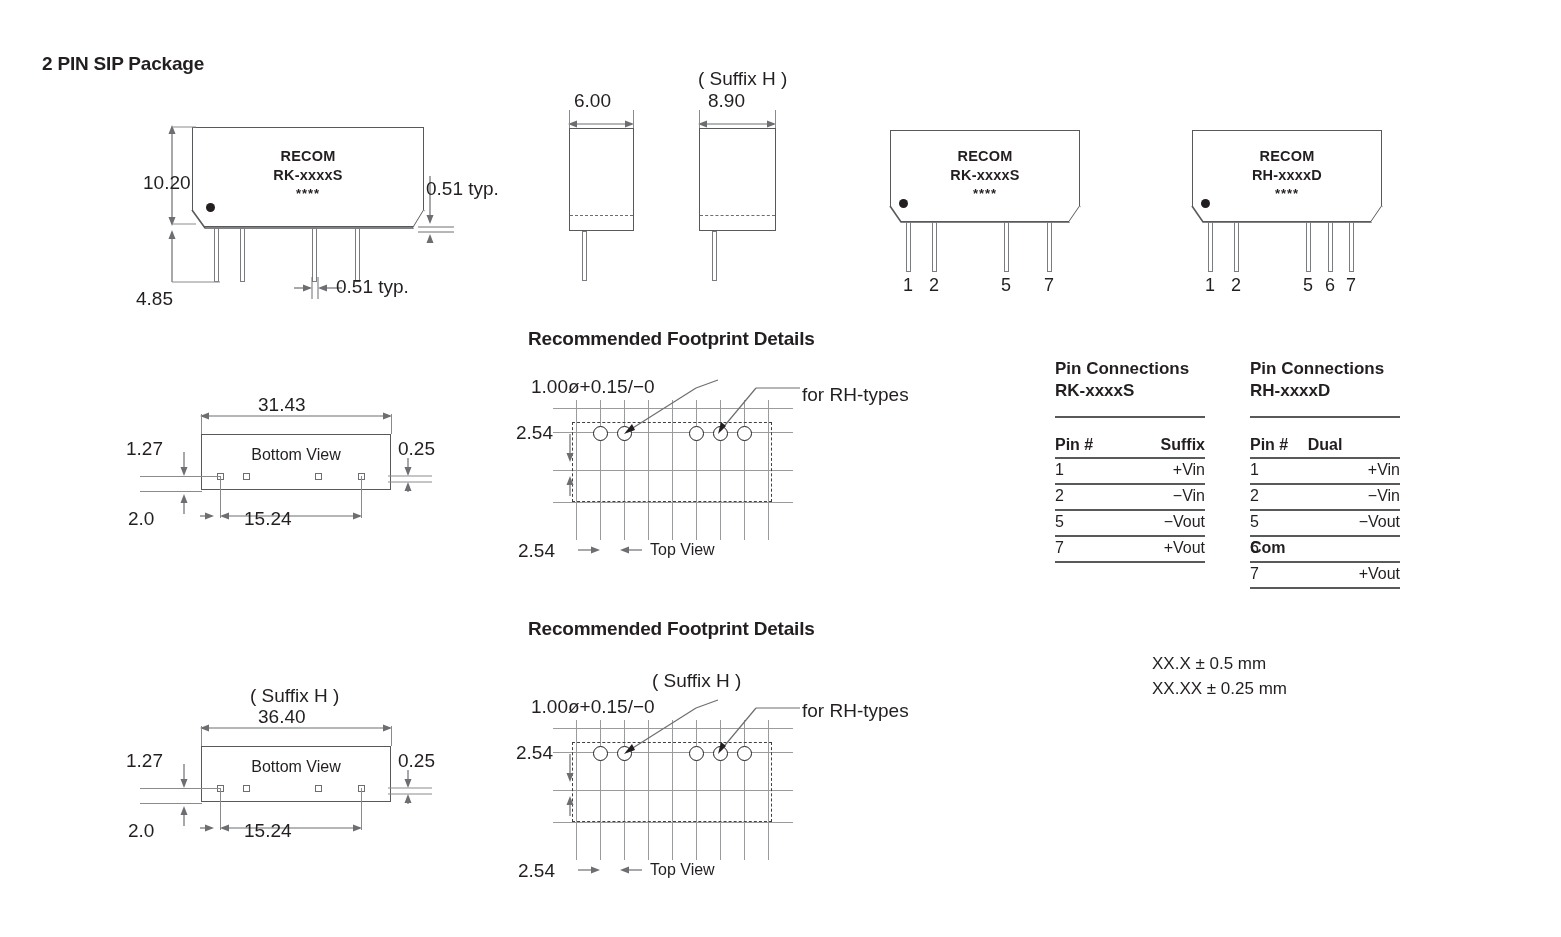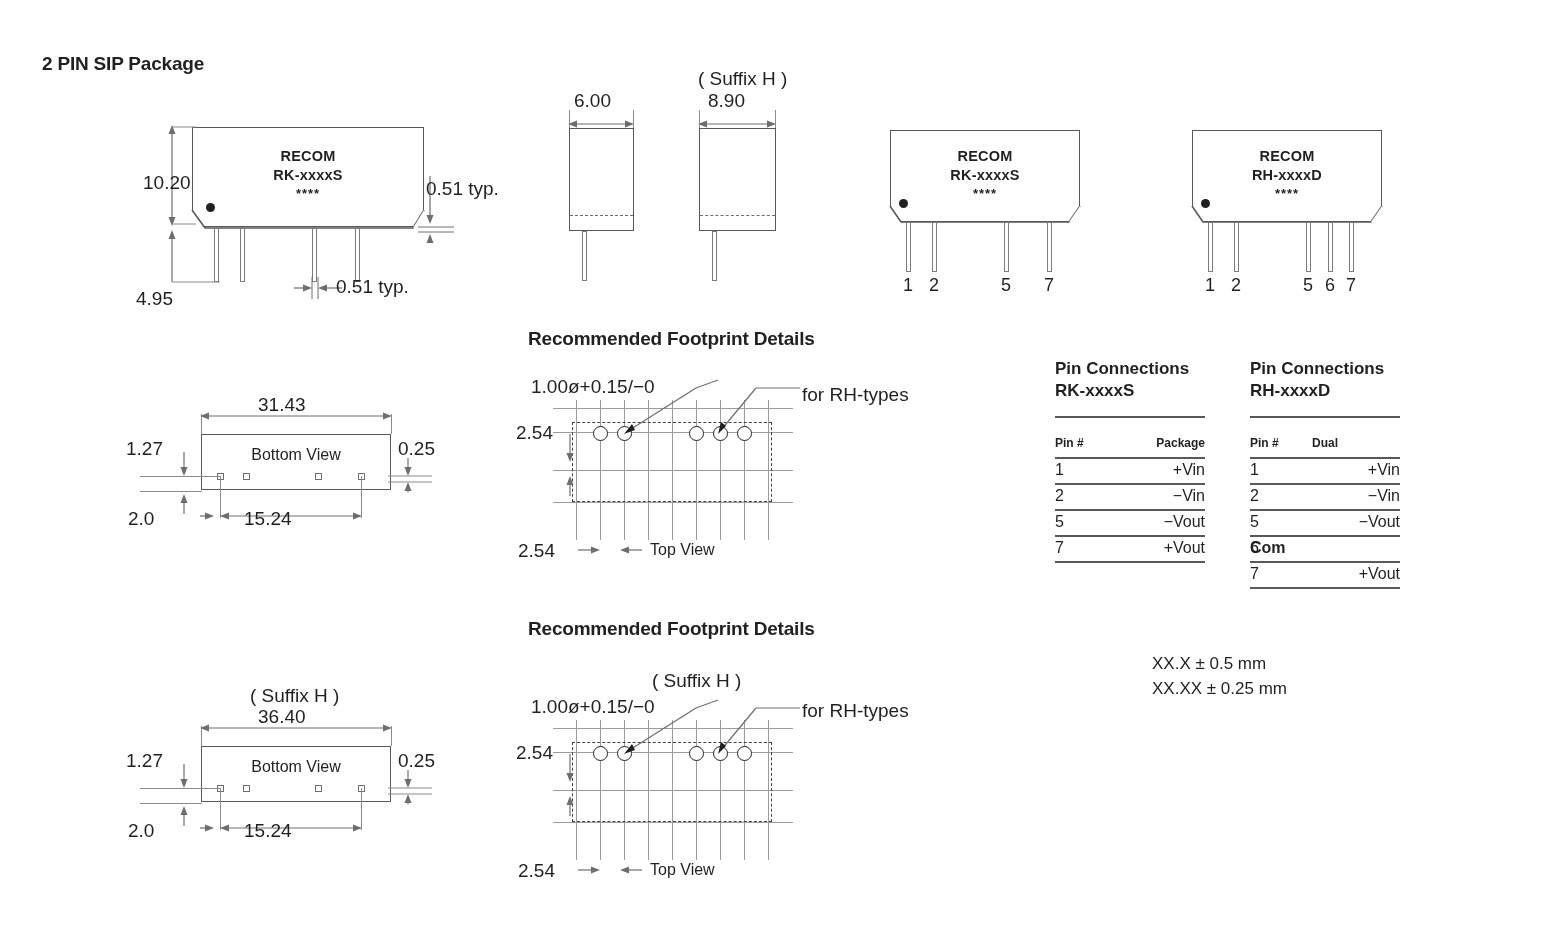--- a/index.html
+++ b/index.html
@@ -28,21 +28,21 @@
     white-space:nowrap;letter-spacing:0.2px;
   }
   .pkg-stars{
     font-size:13px;font-weight:bold;color:#231f20;text-align:center;
     letter-spacing:1px;white-space:nowrap;
   }
   .pinnum{font-size:18px;color:#231f20;white-space:nowrap;text-align:center;}
   .bv-label{font-size:16px;color:#231f20;white-space:nowrap;}
   .tbl-head{font-size:17px;font-weight:bold;color:#231f20;white-space:nowrap;line-height:1.35;}
   .tbl-cell{font-size:16px;color:#231f20;white-space:nowrap;}
-  .tbl-colhead{font-size:12px;font-weight:bold;color:#231f20;white-space:nowrap;}
+  .tbl-colhead{font-size:16px;font-weight:bold;color:#231f20;white-space:nowrap;}
 
   
   .box{border:1.6px solid #58595b;box-sizing:border-box;background:#fff;}
   .pin{background:#fff;border:1.2px solid #7b7c7f;box-sizing:border-box;}
   .dot{border-radius:50%;background:#231f20;}
   .hline{background:#6d6e71;height:1px;}
   .vline{background:#6d6e71;width:1px;}
   .dash-h{border-top:1.3px dashed #6d6e71;height:0;}
   .tblrule{background:#58595b;height:1.5px;}
   .gridline{background:#9a9b9d;}
@@ -84,21 +84,21 @@
     <line x1="12" y1="7" x2="36" y2="7" stroke="#8a8b8d" stroke-width="1"></line>
     <line x1="12" y1="104" x2="36" y2="104" stroke="#8a8b8d" stroke-width="1"></line>
   </svg>
   <div class="abs dim" style="left:-23px;top:62px;margin-left:36px;">10.20</div>
 
   <svg class="abs" style="left:30px;top:118px;" width="40" height="60">
     <line x1="12" y1="4" x2="12" y2="54" stroke="#6d6e71" stroke-width="1.2"></line>
     <polygon points="12,2 8.5,11 15.5,11" fill="#6d6e71"></polygon>
     <line x1="12" y1="54" x2="60" y2="54" stroke="#8a8b8d" stroke-width="1"></line>
   </svg>
-  <div class="abs dim" style="left:6px;top:178px;">4.95</div>
+  <div class="abs dim" style="left:6px;top:178px;">4.85</div>
 
   <svg class="abs" style="left:288px;top:60px;" width="40" height="78">
     <line x1="12" y1="6" x2="12" y2="52" stroke="#6d6e71" stroke-width="1.2"></line>
     <polygon points="12,54 8.5,45 15.5,45" fill="#6d6e71"></polygon>
     <line x1="12" y1="72" x2="12" y2="66" stroke="#6d6e71" stroke-width="1.2"></line>
     <polygon points="12,64 8.5,73 15.5,73" fill="#6d6e71"></polygon>
     <line x1="0" y1="57" x2="36" y2="57" stroke="#6d6e71" stroke-width="1"></line>
     <line x1="0" y1="62" x2="36" y2="62" stroke="#6d6e71" stroke-width="1"></line>
   </svg>
   <div class="abs dim" style="left:296px;top:68px;">0.51 typ.</div>
@@ -306,21 +306,21 @@
   </svg>
   <div class="abs bv-label" style="left:122px;top:213px;">Top View</div>
 </div>
 
 <div class="abs" style="left:1055px;top:358px;width:175px;height:240px;">
   <div class="abs tbl-head" style="left:0px;top:0px;">Pin Connections</div>
   <div class="abs tbl-head" style="left:0px;top:22px;">RK-xxxxS</div>
   <div class="abs tblrule" style="left:0px;top:58px;width:150px;"></div>
 
   <div class="abs tbl-colhead" style="left:0px;top:78px;">Pin #</div>
-  <div class="abs tbl-colhead" style="left:0px;top:78px;width:150px;text-align:right;">Package</div>
+  <div class="abs tbl-colhead" style="left:0px;top:78px;width:150px;text-align:right;">Suffix</div>
   <div class="abs tblrule" style="left:0px;top:99px;width:150px;"></div>
 
   <div class="abs tbl-cell" style="left:0px;top:103px;">1</div>
   <div class="abs tbl-cell" style="left:0px;top:103px;width:150px;text-align:right;">+Vin</div>
   <div class="abs tblrule" style="left:0px;top:125px;width:150px;"></div>
 
   <div class="abs tbl-cell" style="left:0px;top:129px;">2</div>
   <div class="abs tbl-cell" style="left:0px;top:129px;width:150px;text-align:right;">−Vin</div>
   <div class="abs tblrule" style="left:0px;top:151px;width:150px;"></div>
 

